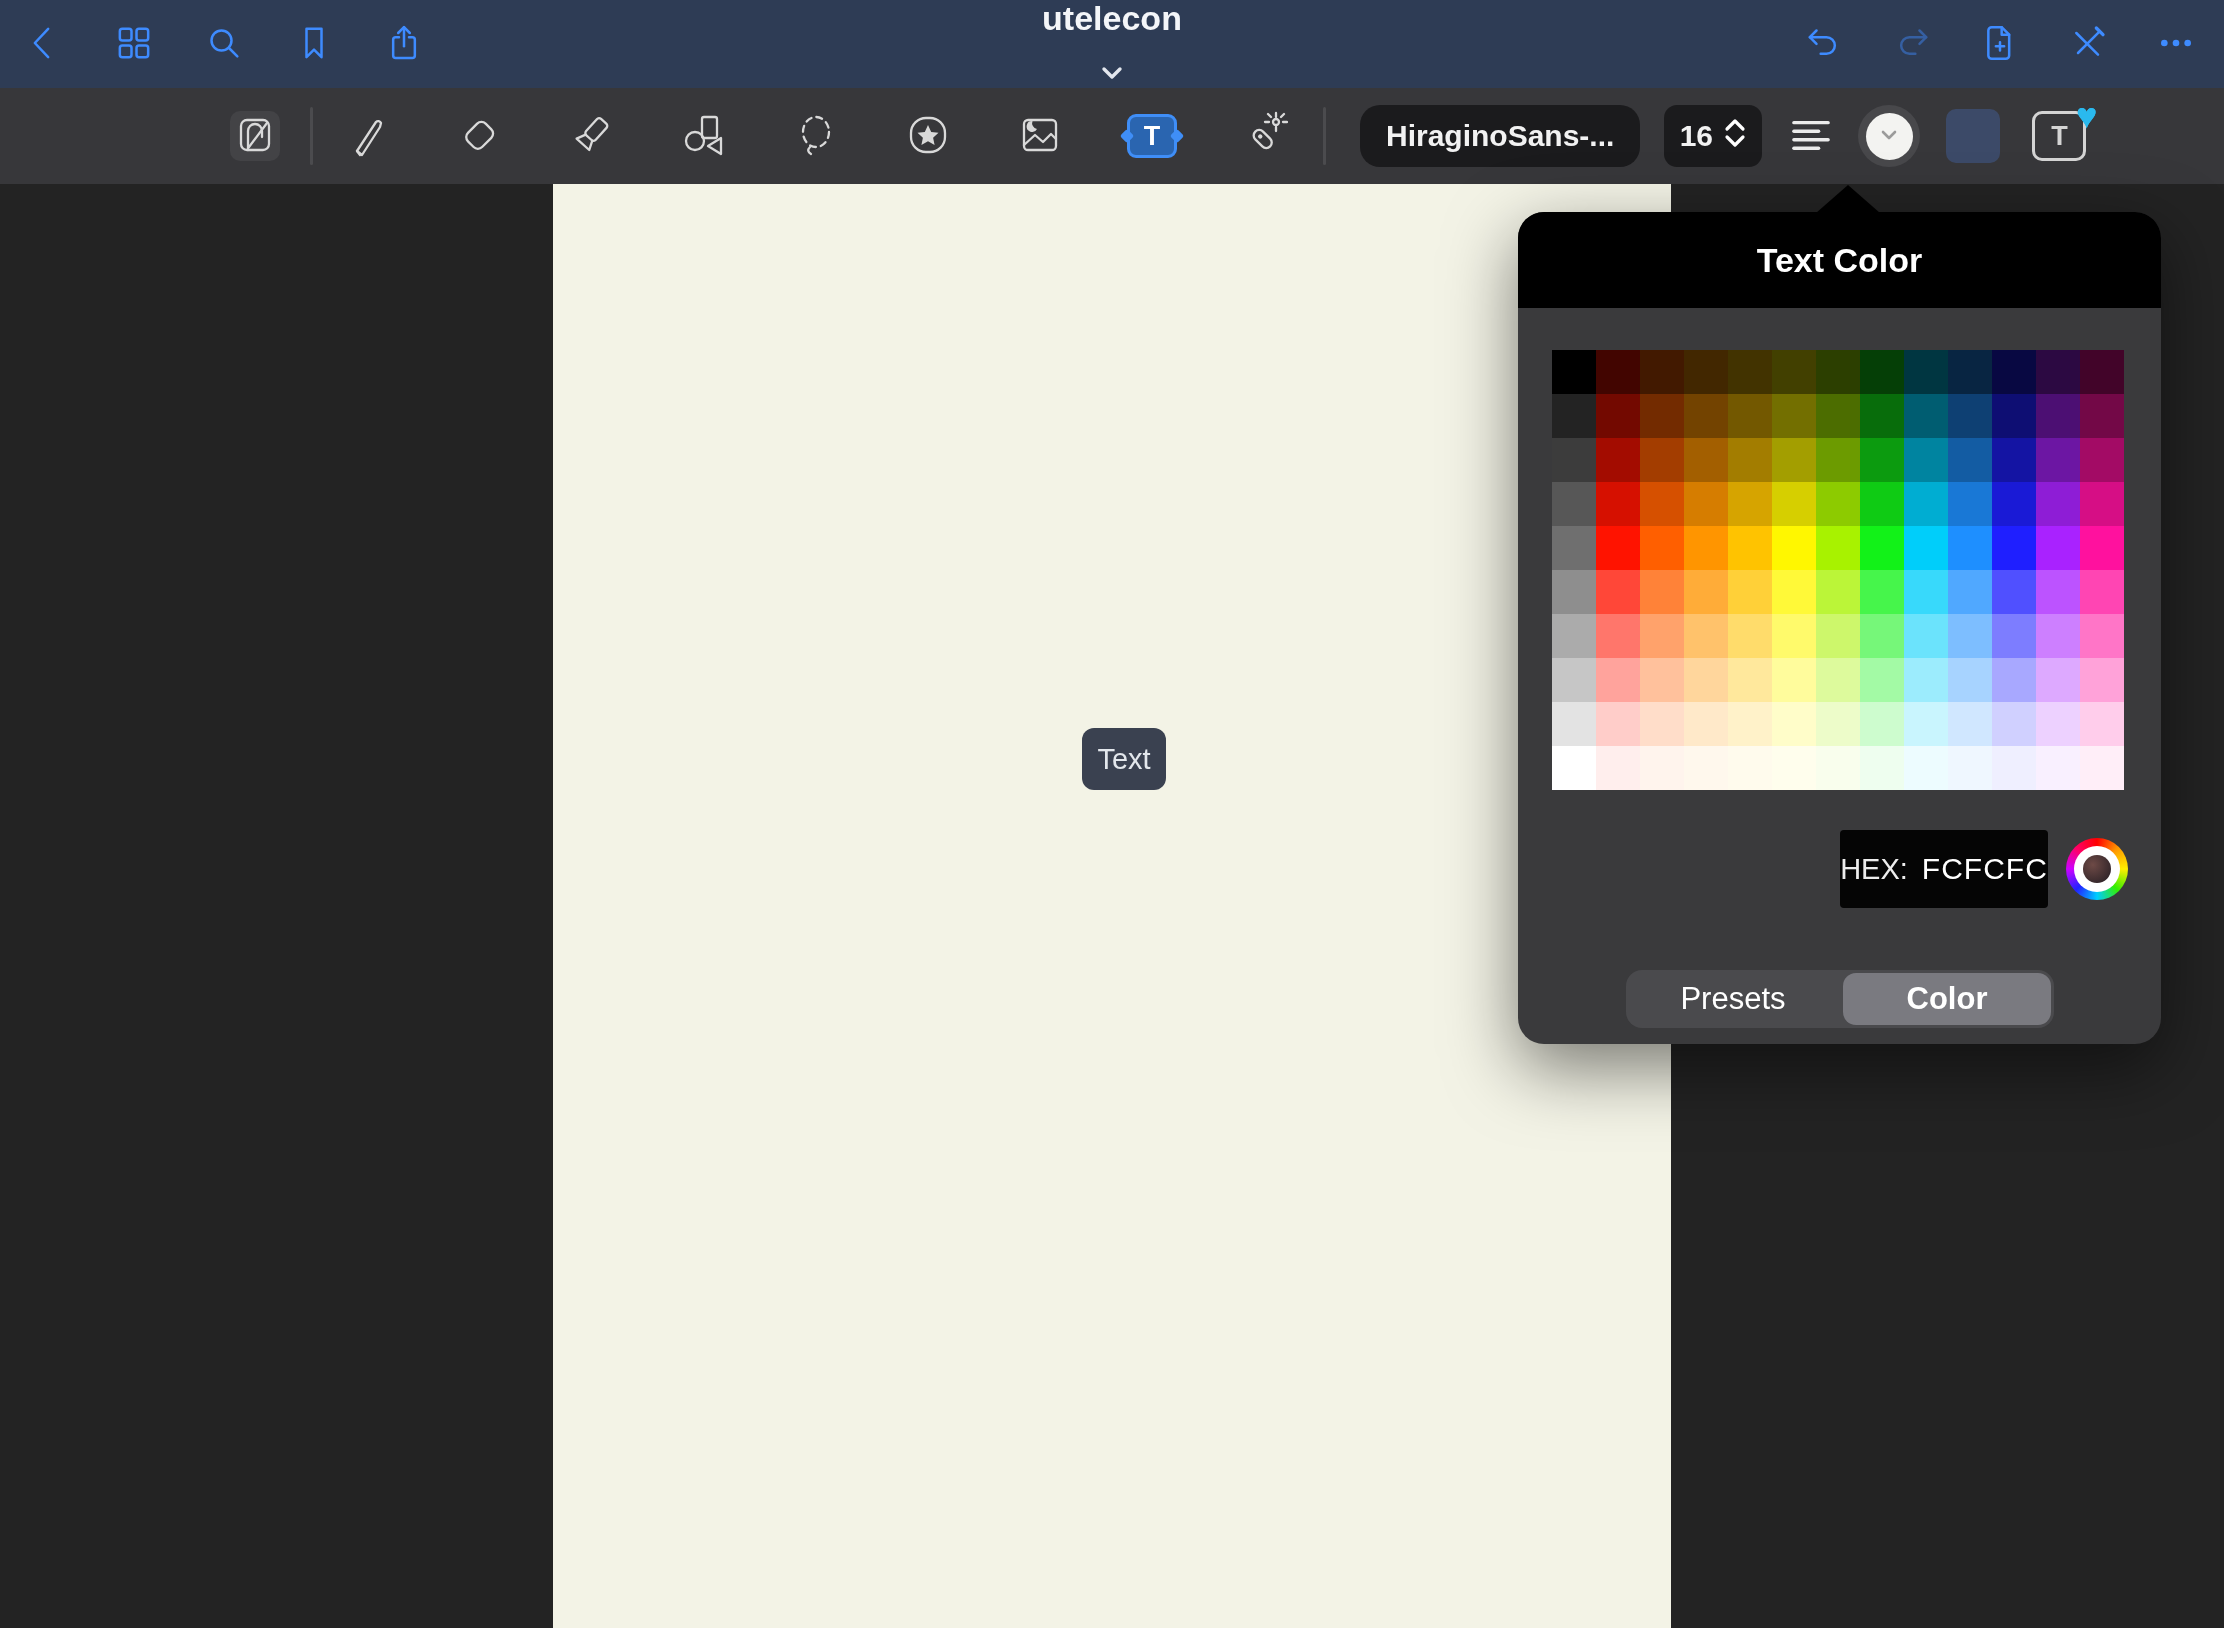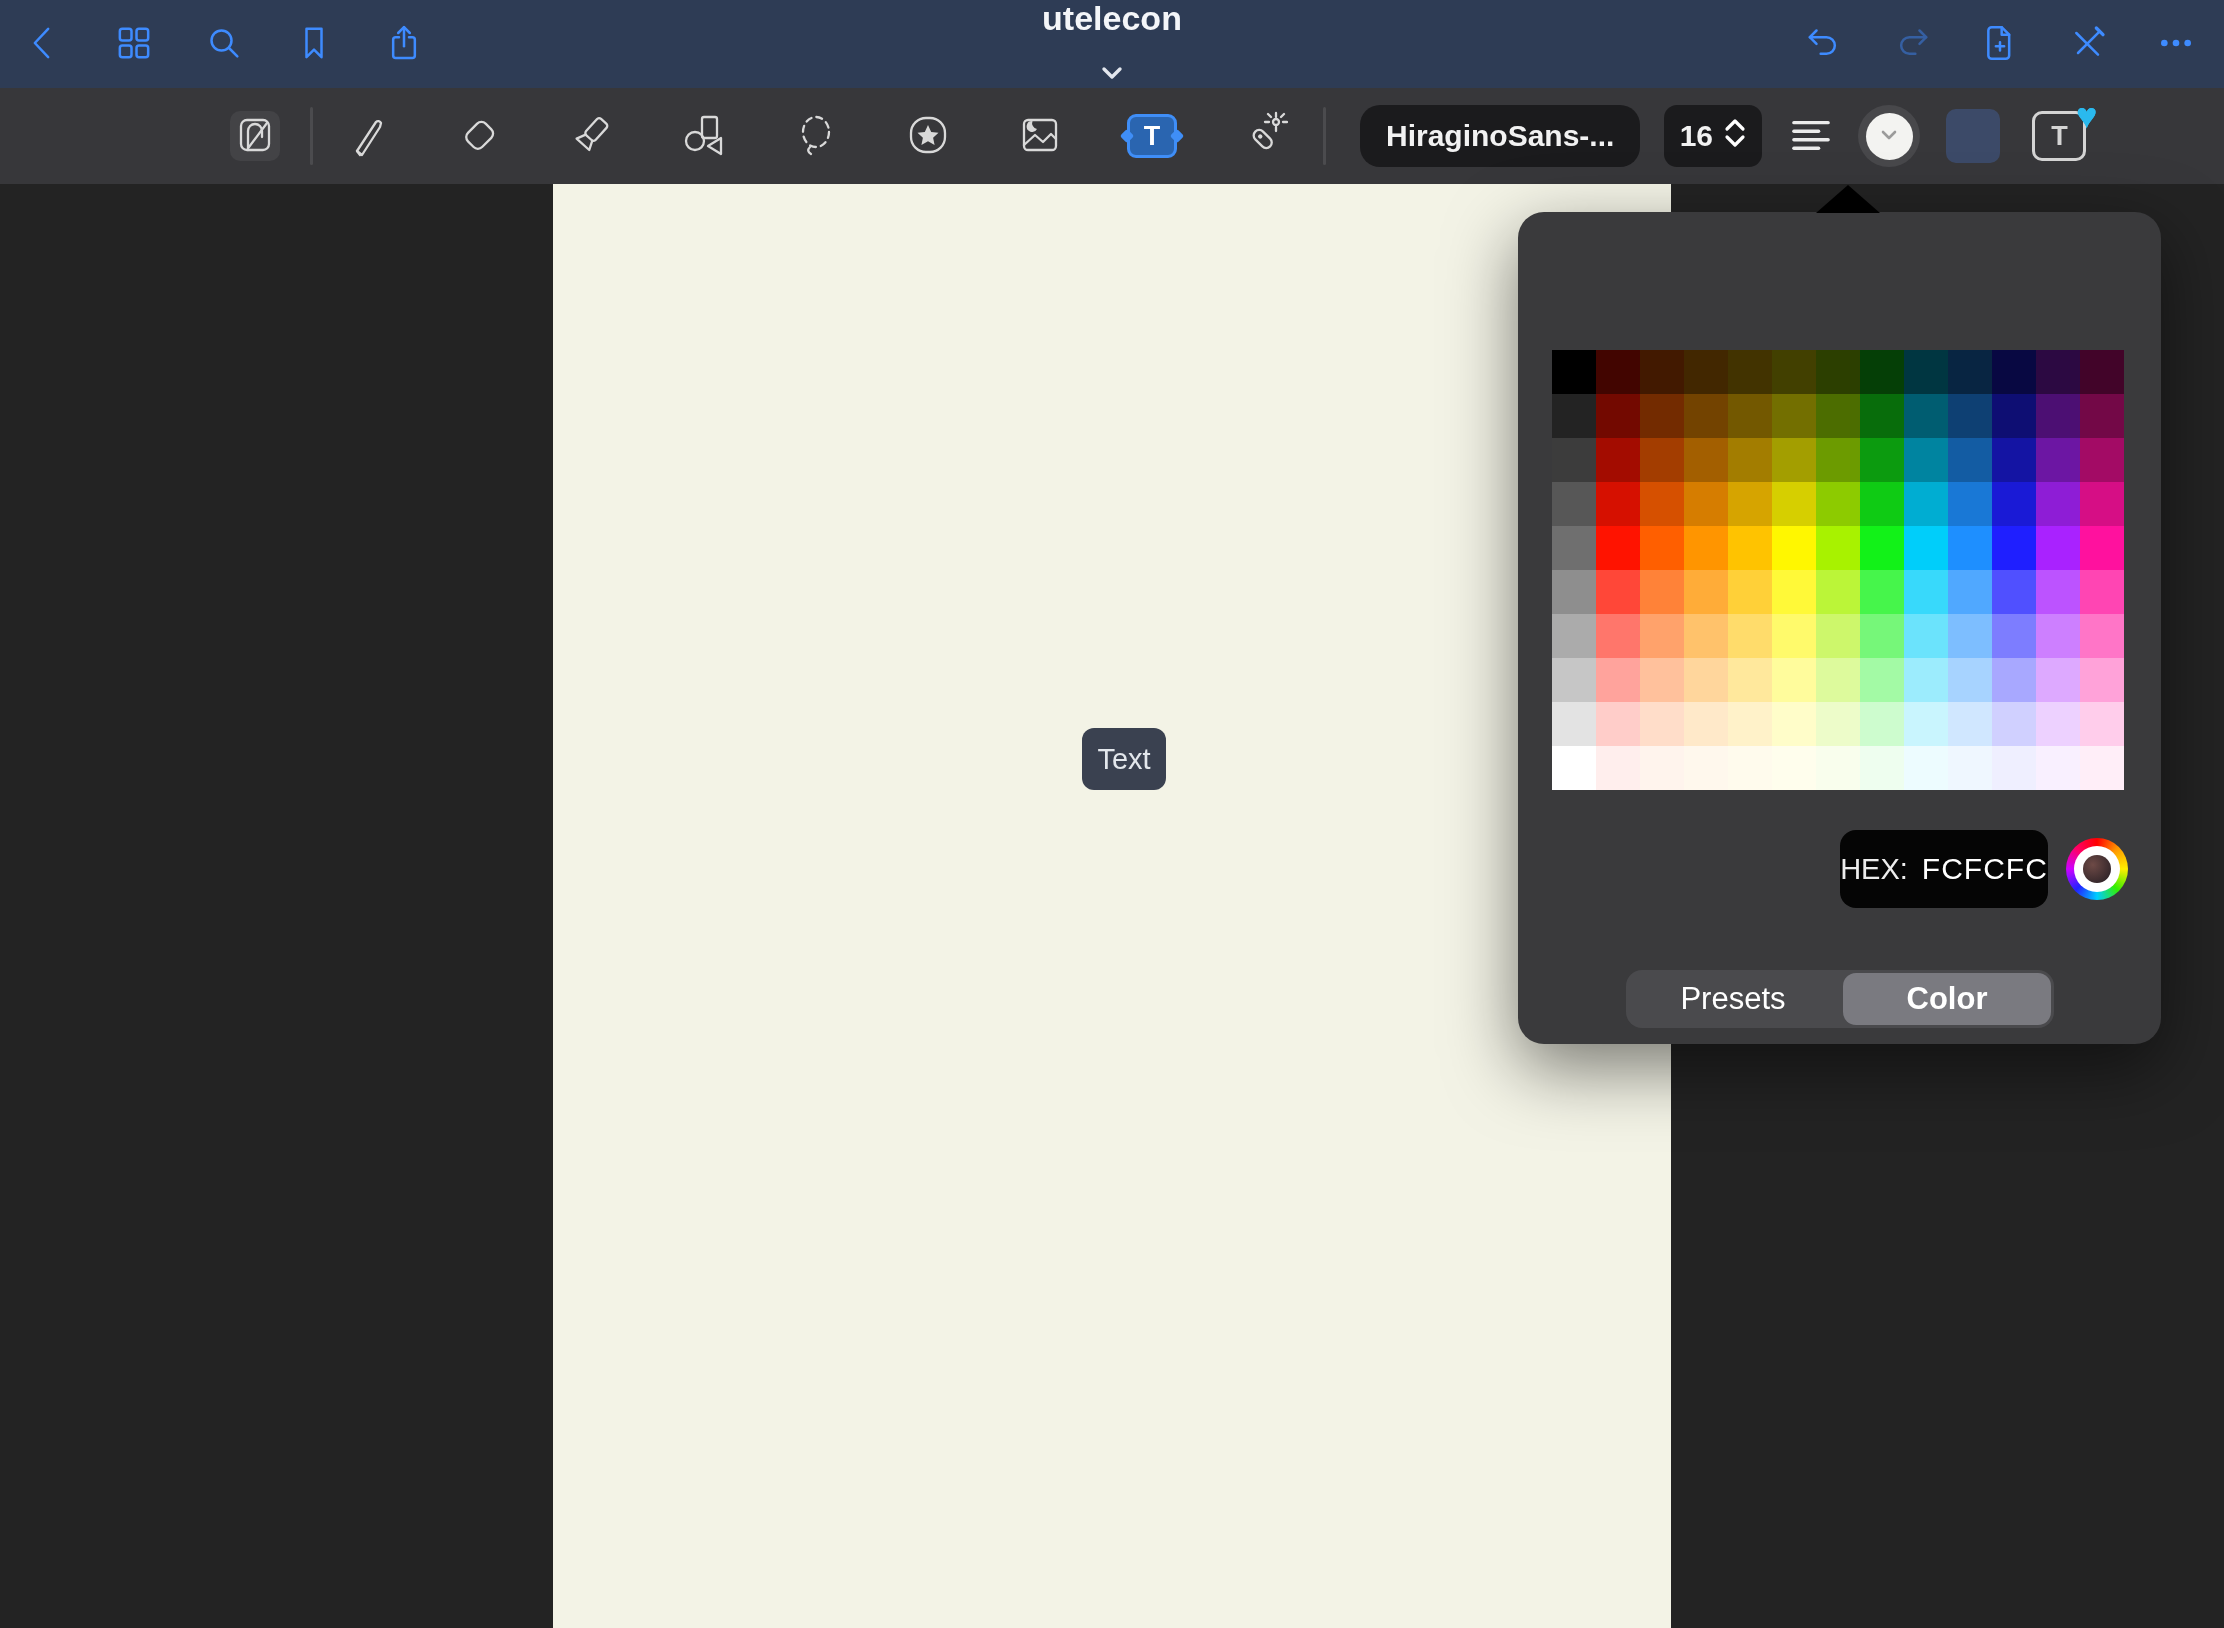--- a/index.html
+++ b/index.html
@@ -117,21 +117,21 @@
     color:#FFFFFF;font-size:34px;font-weight:600;
   }
   .color-grid{
     position:absolute;left:34px;top:138px;width:572px;height:440px;
     display:grid;grid-template-columns:repeat(13,44px);grid-template-rows:repeat(10,44px);
   }
   .cell{width:44px;height:44px;cursor:pointer;}
 
   .hex-row{position:absolute;left:0;top:618px;width:100%;height:80px;}
   .hex-box{
-    position:absolute;left:322px;top:0;width:208px;height:78px;background:#050505;border-radius:16px;
+    position:absolute;left:322px;top:0;width:208px;height:78px;background:#050505;border-radius:4px;
     display:flex;align-items:center;justify-content:center;gap:14px;color:#FFFFFF;cursor:text;
   }
   .hex-label{font-size:29px;color:#EDEDED;}
   .hex-value{font-size:30px;letter-spacing:1px;}
   .wheel-btn{
     position:absolute;left:548px;top:8px;width:62px;height:62px;border-radius:50%;border:none;padding:0;cursor:pointer;
     background:conic-gradient(#ff0000,#ff9900,#ffee00,#33ee00,#00ccff,#2222ff,#cc00ff,#ff0066,#ff0000);
     display:flex;align-items:center;justify-content:center;
   }
   .wheel-white{width:46px;height:46px;border-radius:50%;background:#FFFFFF;display:flex;align-items:center;justify-content:center;}
@@ -350,20 +350,23 @@
     <div class="paper">
       <div class="text-object">
         <span>Text</span>
       </div>
     </div>
   </main>
 
   <div class="popover">
     <div class="arrow"></div>
 
+    <div class="popover-header">
+      <span>Text Color</span>
+    </div>
 
     <div class="color-grid">
         <div class="cell" style="background: rgb(0, 0, 0);"></div>
         <div class="cell" style="background: rgb(66, 5, 0);"></div>
         <div class="cell" style="background: rgb(66, 25, 0);"></div>
         <div class="cell" style="background: rgb(66, 39, 0);"></div>
         <div class="cell" style="background: rgb(66, 51, 0);"></div>
         <div class="cell" style="background: rgb(66, 64, 0);"></div>
         <div class="cell" style="background: rgb(44, 63, 0);"></div>
         <div class="cell" style="background: rgb(5, 63, 6);"></div>

